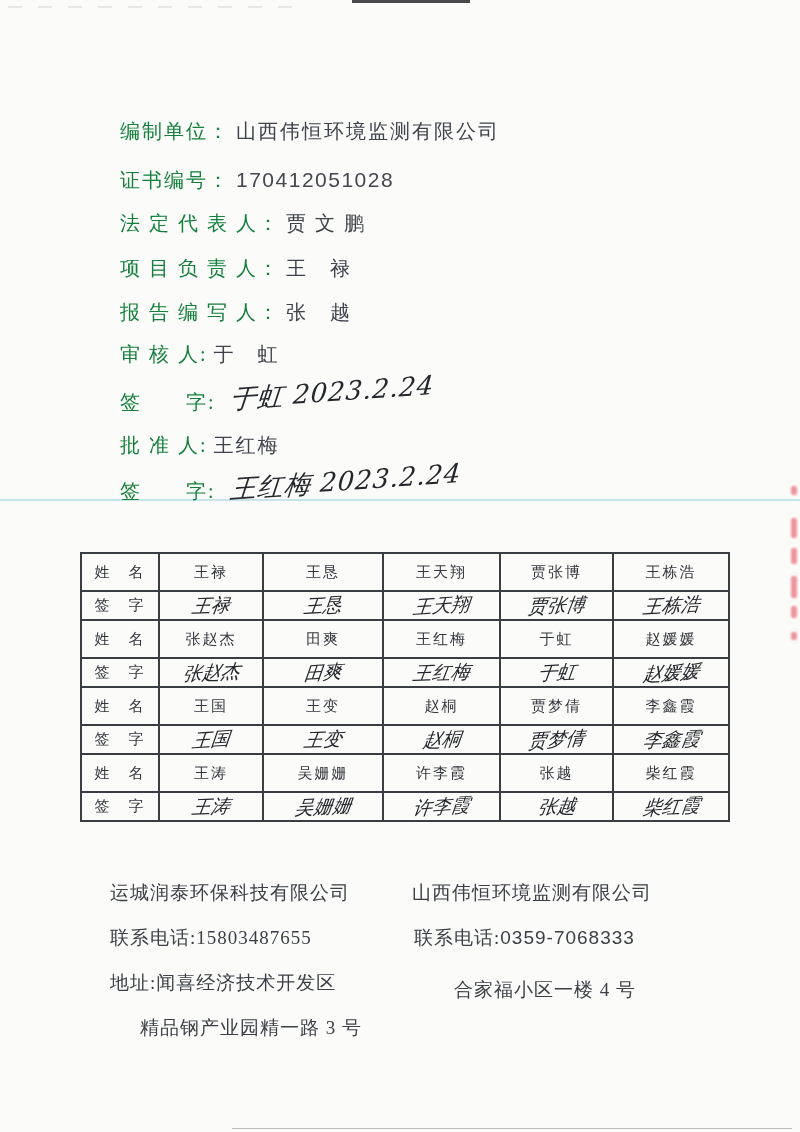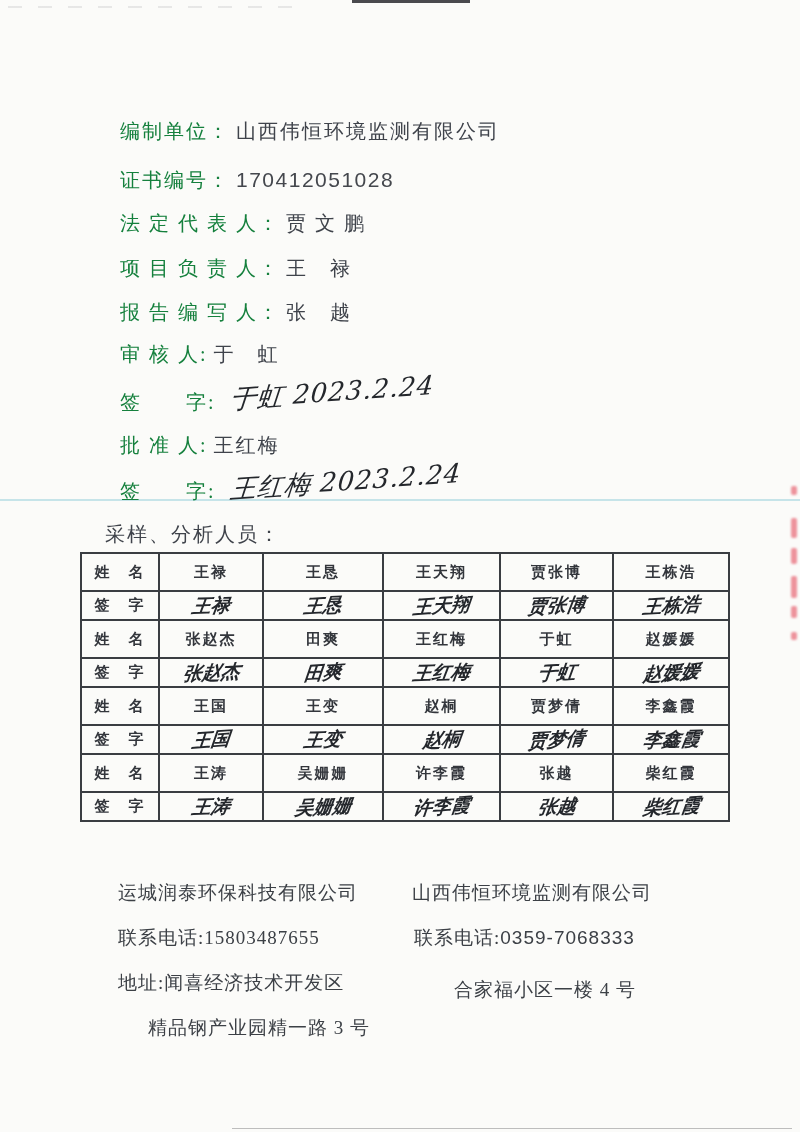--- a/index.html
+++ b/index.html
@@ -24,29 +24,29 @@
     letter-spacing:1px;
     transform:rotate(-4deg) skewX(-9deg);
   }
   .hw-large{font-size:26px;margin-left:14px;position:relative;top:-8px;}
   
   .section-title{position:absolute;left:105px;top:521px;font-size:20px;letter-spacing:2px;}
   
   .tbl-wrap{position:absolute;left:80px;top:552px;}
   table{border-collapse:collapse;table-layout:fixed;width:648px;}
   td,th{border:2px solid #3a3d42;text-align:center;vertical-align:middle;
-        font-size:15px;font-weight:bold;color:#33363c;letter-spacing:2px;
+        font-size:15px;font-weight:normal;color:#33363c;letter-spacing:2px;
         overflow:hidden;padding:0;margin-top:36px;}
   tr.name-row{height:38px;}
   tr.sign-row{height:29px;}
   td .sig{font-size:19px;letter-spacing:0;}
   
   .footer-col{position:absolute;font-size:19px;letter-spacing:1px;color:#3c4046;}
   .footer-col .fline{white-space:nowrap;margin-bottom:19px;line-height:26px;}
-  #footer-left{left:118px;top:880px;}
+  #footer-left{left:110px;top:880px;}
   #footer-right{left:398px;top:880px;}
   #footer-left .addr2{margin-left:30px;}
   #footer-right .company{margin-left:14px;}
   #footer-right .phone{margin-left:16px;}
   #footer-right .addr2{margin-left:56px;margin-top:26px;}
   
   .artifact{position:absolute;pointer-events:none;}
   #scan-top-dark{left:352px;top:0;width:118px;height:3px;background:#4a4a4e;}
   #scan-top-dashes{left:8px;top:6px;width:300px;height:2px;
      background:repeating-linear-gradient(90deg,#dedede 0 14px,transparent 14px 30px);opacity:.7;}
@@ -91,21 +91,20 @@
   <div class="line" style="top:383px">
     <span class="lbl">签　　字:</span><span class="hw hw-large">于虹 2023.2.24</span>
   </div>
   <div class="line" style="top:432px">
     <span class="lbl">批 准 人:</span><span class="val">王红梅</span>
   </div>
   <div class="line" style="top:472px">
     <span class="lbl">签　　字:</span><span class="hw hw-large">王红梅 2023.2.24</span>
   </div>
 
-  <div class="section-title">采样、分析人员：</div>
   <div class="tbl-wrap">
     <table>
       <colgroup>
         <col style="width:78px">
           <col style="width:104px">
           <col style="width:120px">
         <col style="width:117px">
           <col style="width:113px">
           <col style="width:116px">
       </colgroup>

